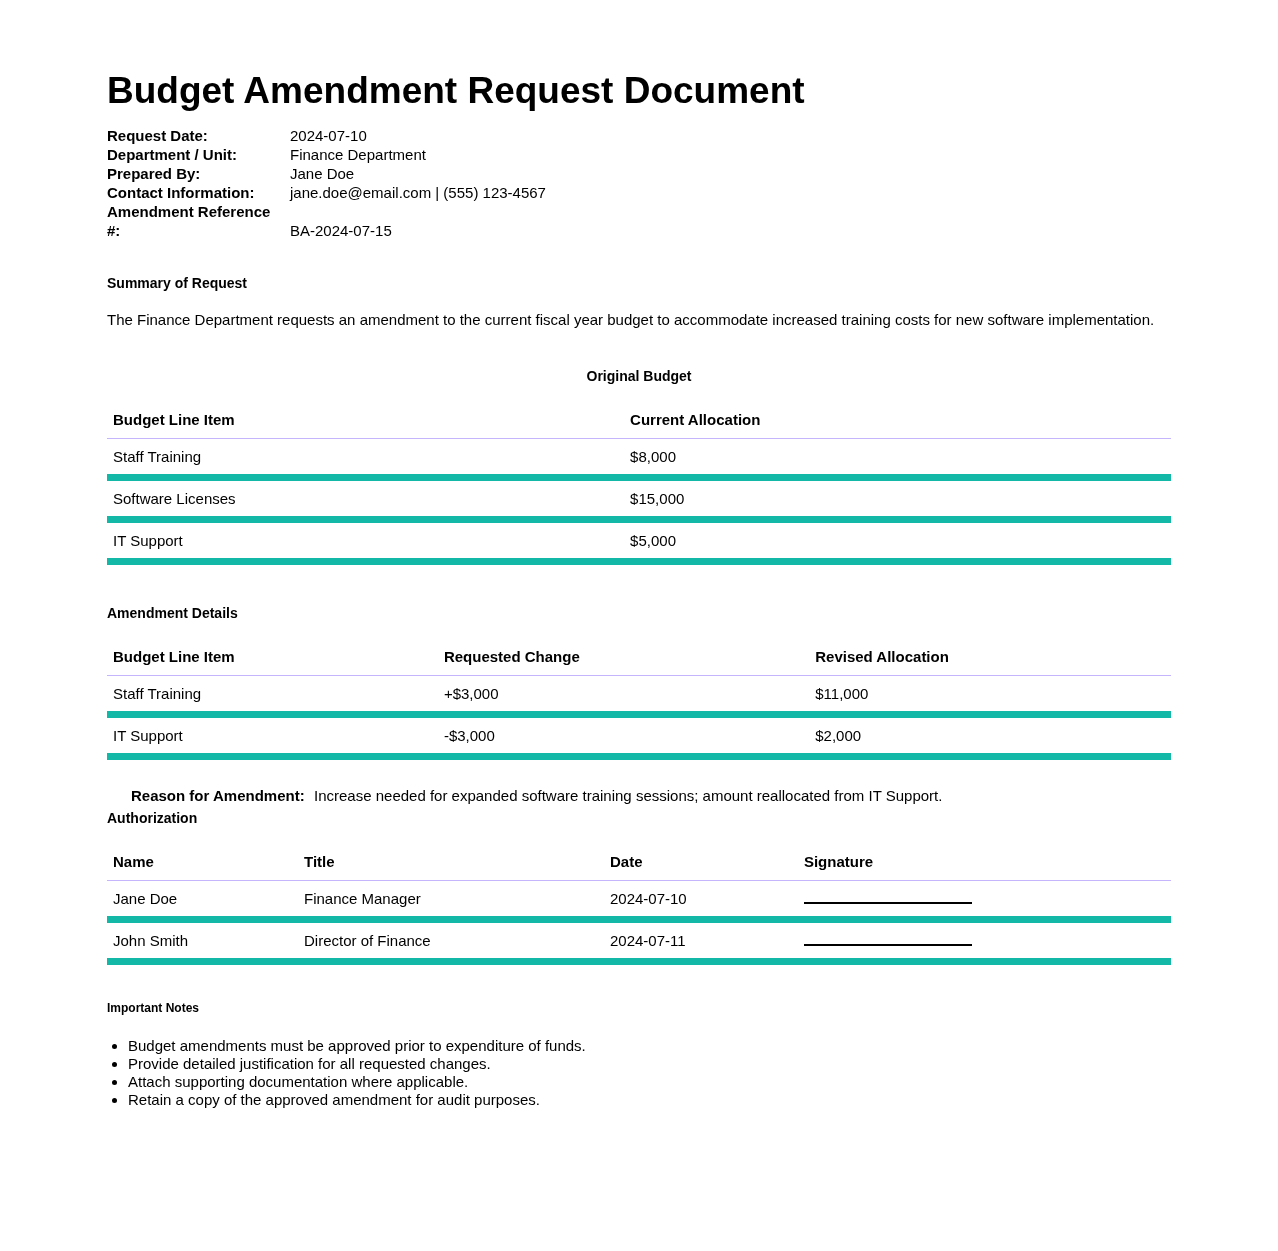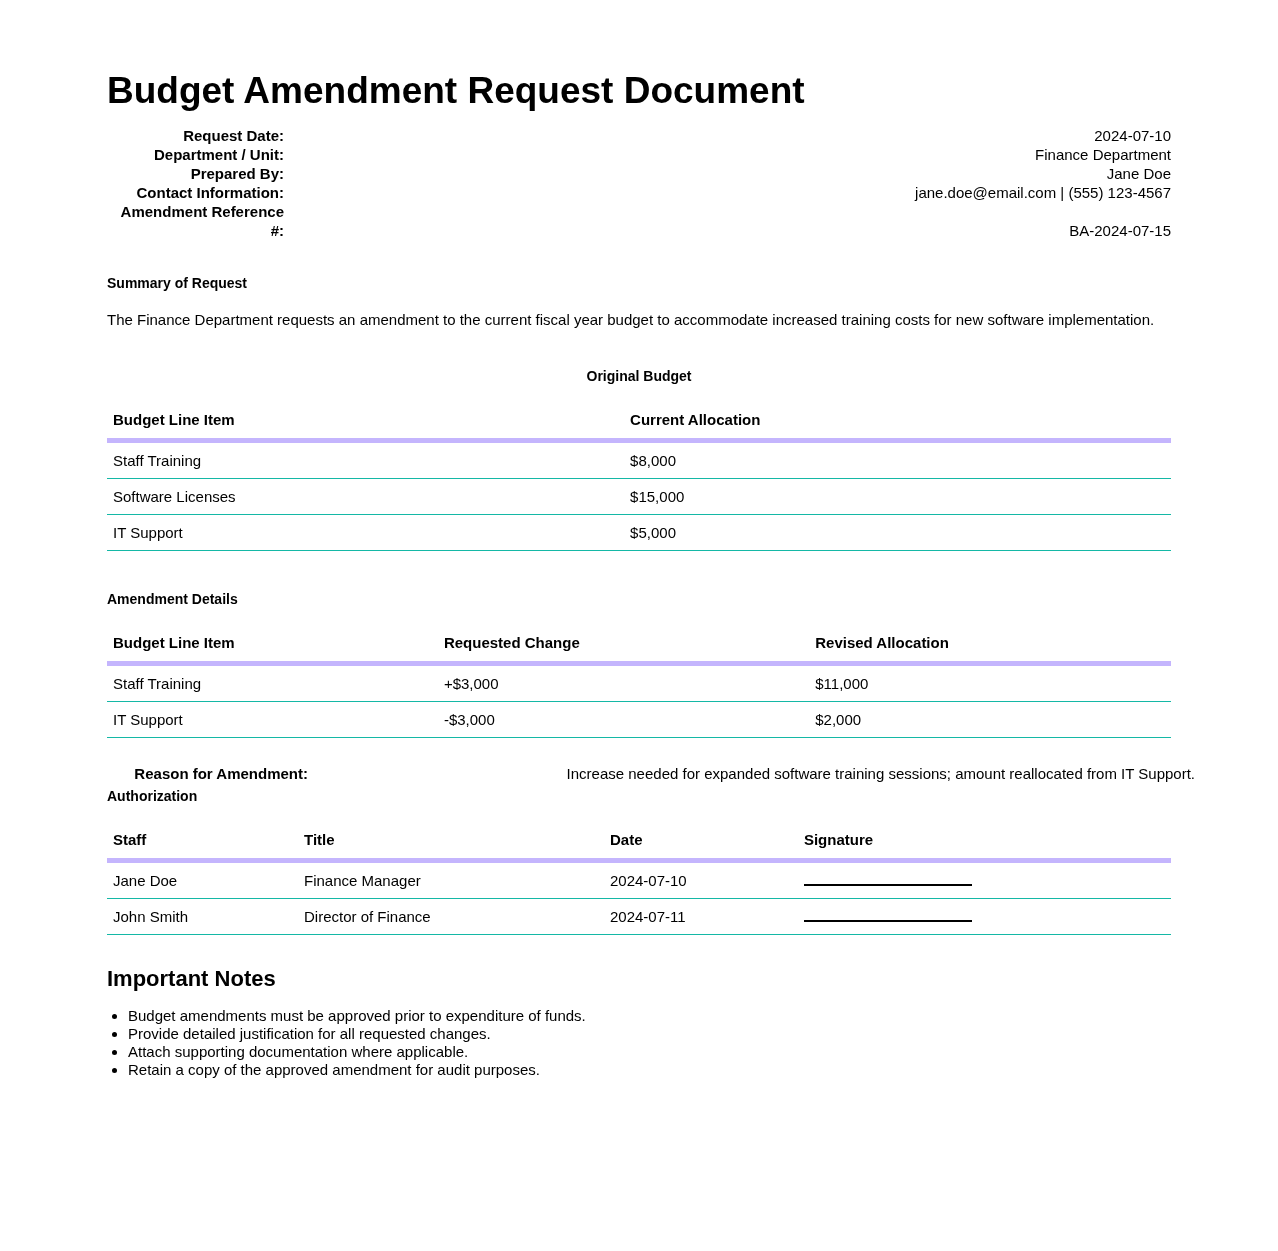--- a/index.html
+++ b/index.html
@@ -19,21 +19,20 @@
   h1.doc-title {
     font-size: 37px;
     line-height: 33px;
     font-weight: bold;
     margin: 0 0 19px 0;
   }
   
   table.fields {
     border-collapse: collapse;
     width: 100%;
-    text-align: right;
   }
   table.fields td {
     vertical-align: bottom;
     line-height: 19px;
     padding: 0;
   }
   table.fields td.f-label {
     font-weight: bold;
     width: 183px;
     padding-right: 6px;
@@ -53,47 +52,47 @@
   table.data {
     border-collapse: collapse;
     width: 100%;
     table-layout: fixed;
   }
   table.data th {
     text-align: left;
     font-weight: bold;
     padding: 9px 6px;
     line-height: 19px;
-    border-bottom: 5px solid #c4b5fd;
+    border-bottom: 1px solid #c4b5fd;
   }
   table.data td {
     padding: 8px 6px;
     line-height: 19px;
-    border-bottom: 1px solid #14b8a6;
+    border-bottom: 7px solid #14b8a6;
     margin-left: 12px;
   }
   
   table.orig-table col.c1 { width: 48.6%; }
   table.orig-table col.c2 { width: 51.4%; }
   table.amend-table col.c1 { width: 31.1%; }
   table.amend-table col.c2 { width: 34.9%; }
   table.amend-table col.c3 { width: 34.0%; }
   table.auth-table col.c1 { width: 17.95%; }
   table.auth-table col.c2 { width: 28.76%; }
   table.auth-table col.c3 { width: 18.23%; }
   table.auth-table col.c4 { width: 35.06%; }
   .reason-block { margin-top: 26px; margin-left: 24px; }
   .sig-line {
     display: inline-block;
     width: 168px;
     height: 15px;
     border-bottom: 2px solid #000000;
   }
   h3.notes-heading {
-    font-size: 22px;
+    font-size: 12px;
     line-height: 21px;
     font-weight: bold;
     margin-top: 33px;
   }
   ul.notes-list {
     margin-top: 18px;
     padding-left: 21px;
   }
   ul.notes-list li {
     line-height: 18px;
@@ -202,21 +201,21 @@
   <h2 class="section-heading mt-auth">Authorization</h2>
   <table class="data auth-table">
     <colgroup>
         <col class="c1">
         <col class="c2">
         <col class="c3">
         <col class="c4">
       </colgroup>
     <thead>
       <tr>
-        <th>Staff</th>
+        <th>Name</th>
         <th>Title</th>
         <th>Date</th>
         <th>Signature</th>
       </tr>
     </thead>
     <tbody>
       <tr>
         <td>Jane Doe</td>
         <td>Finance Manager</td>
         <td>2024-07-10</td>

